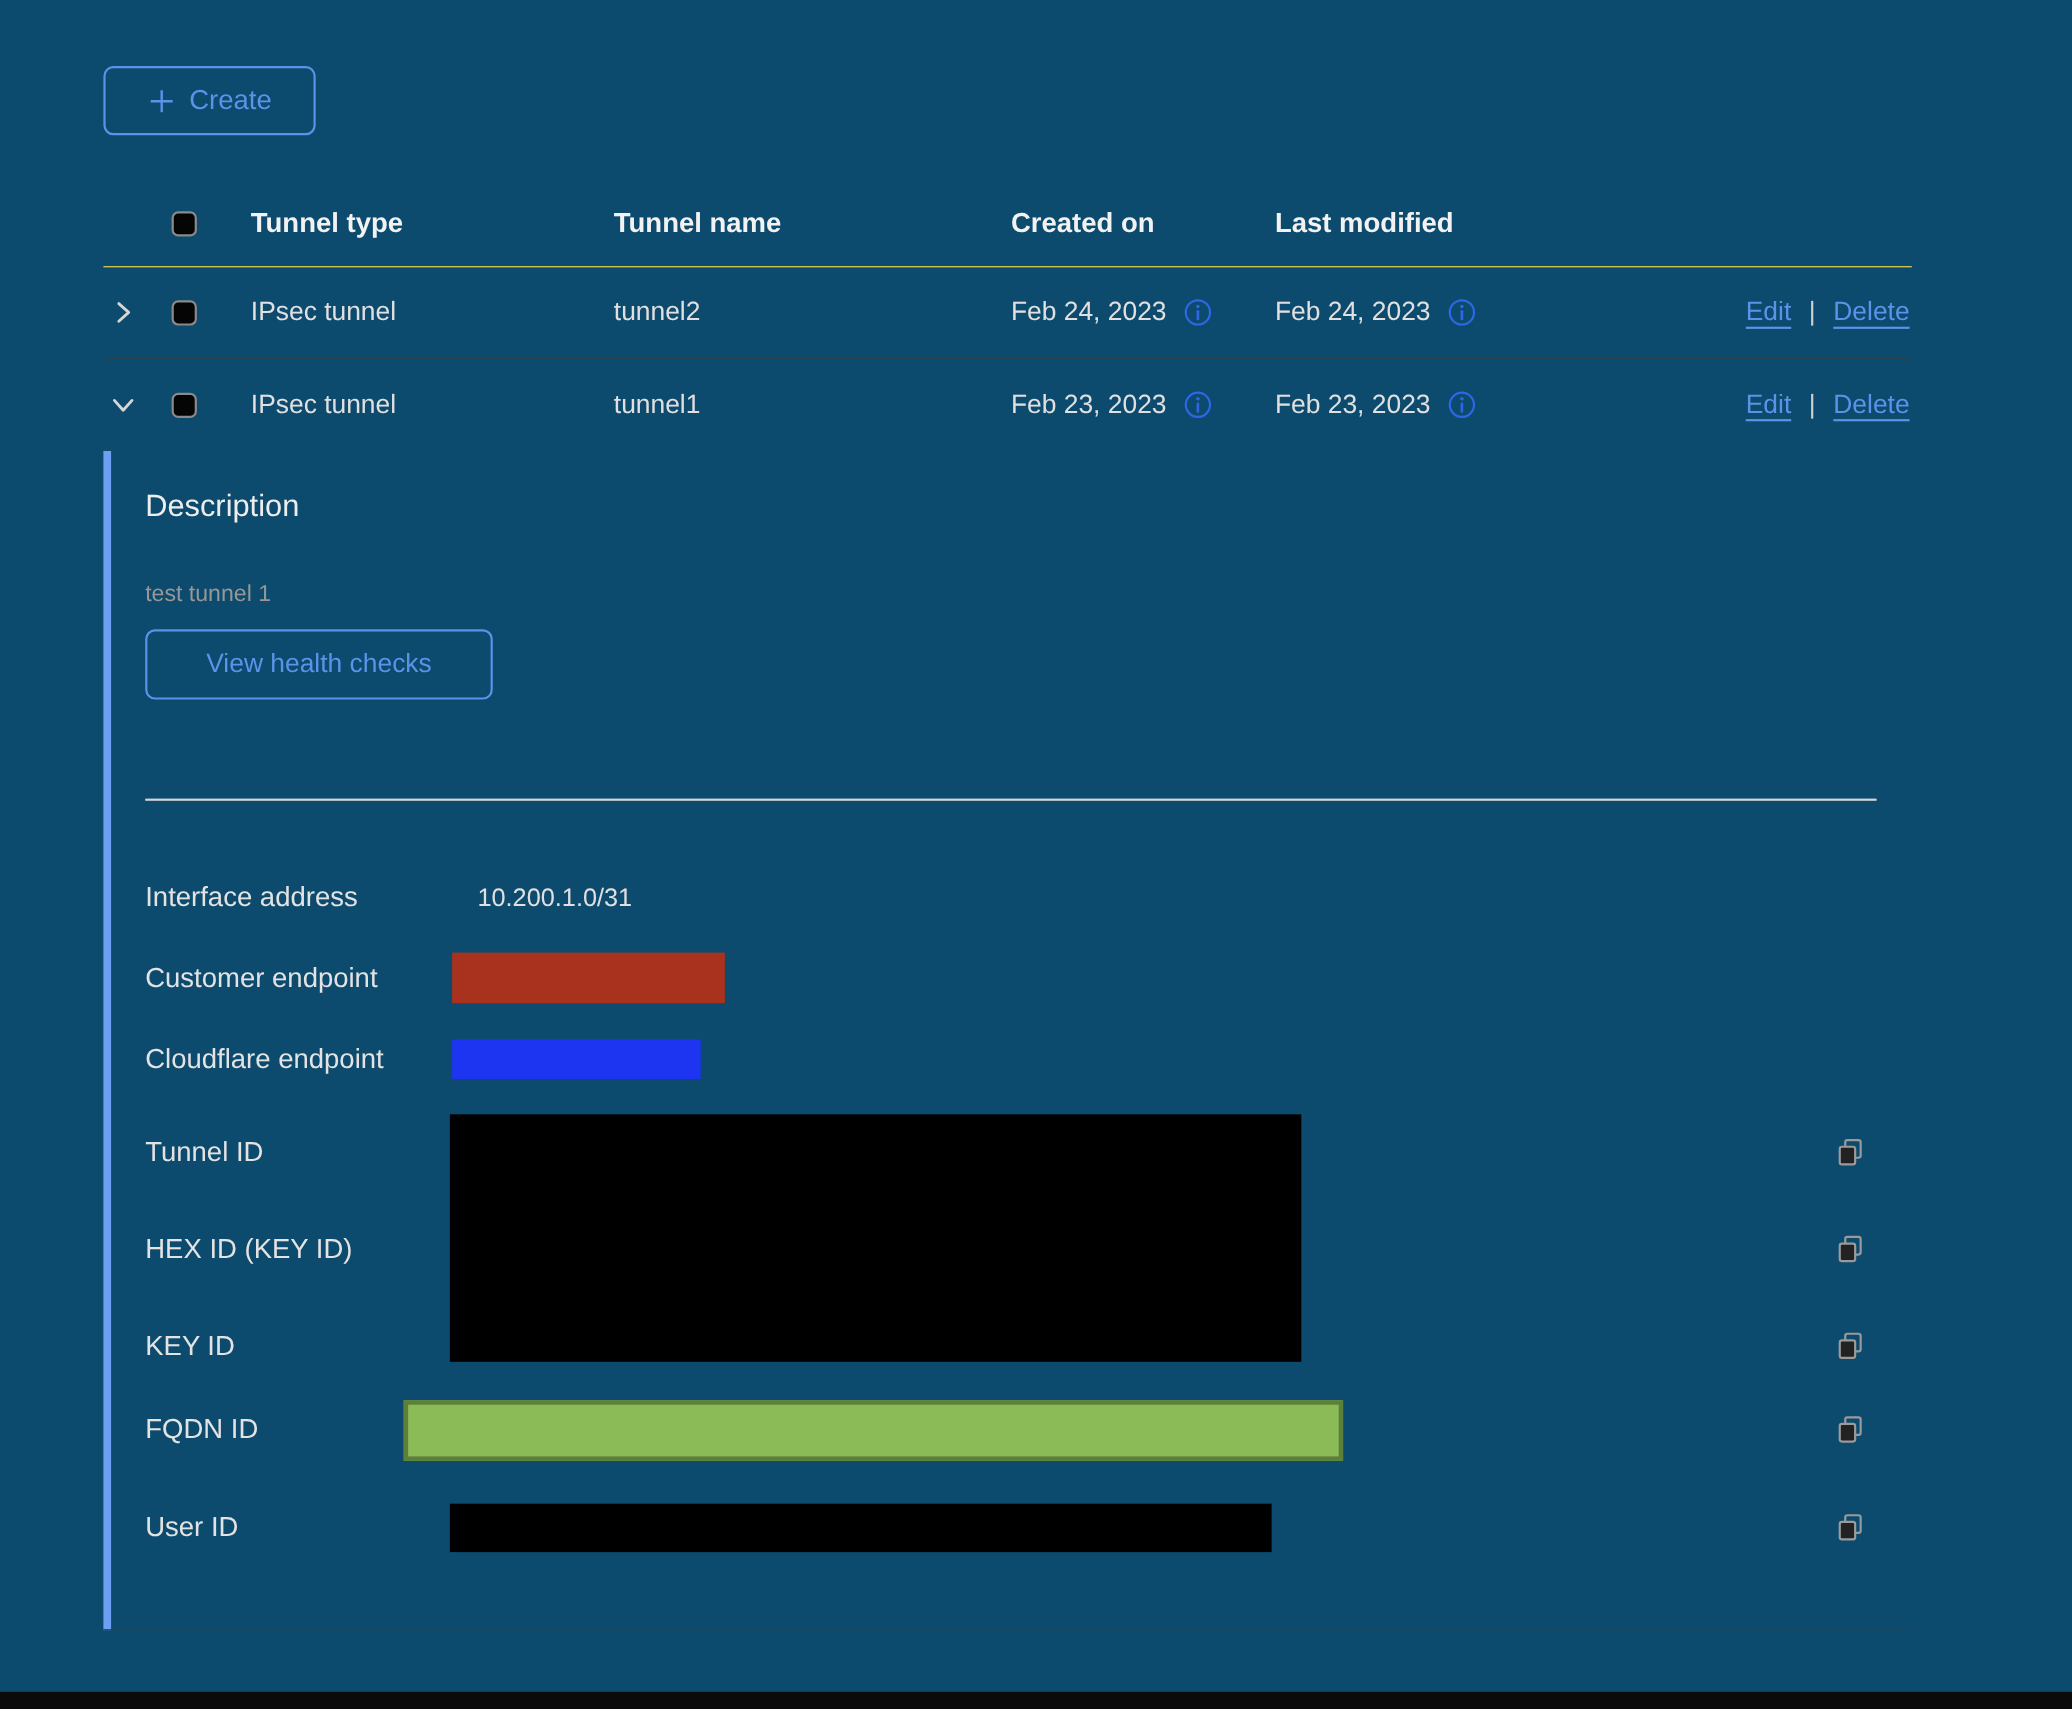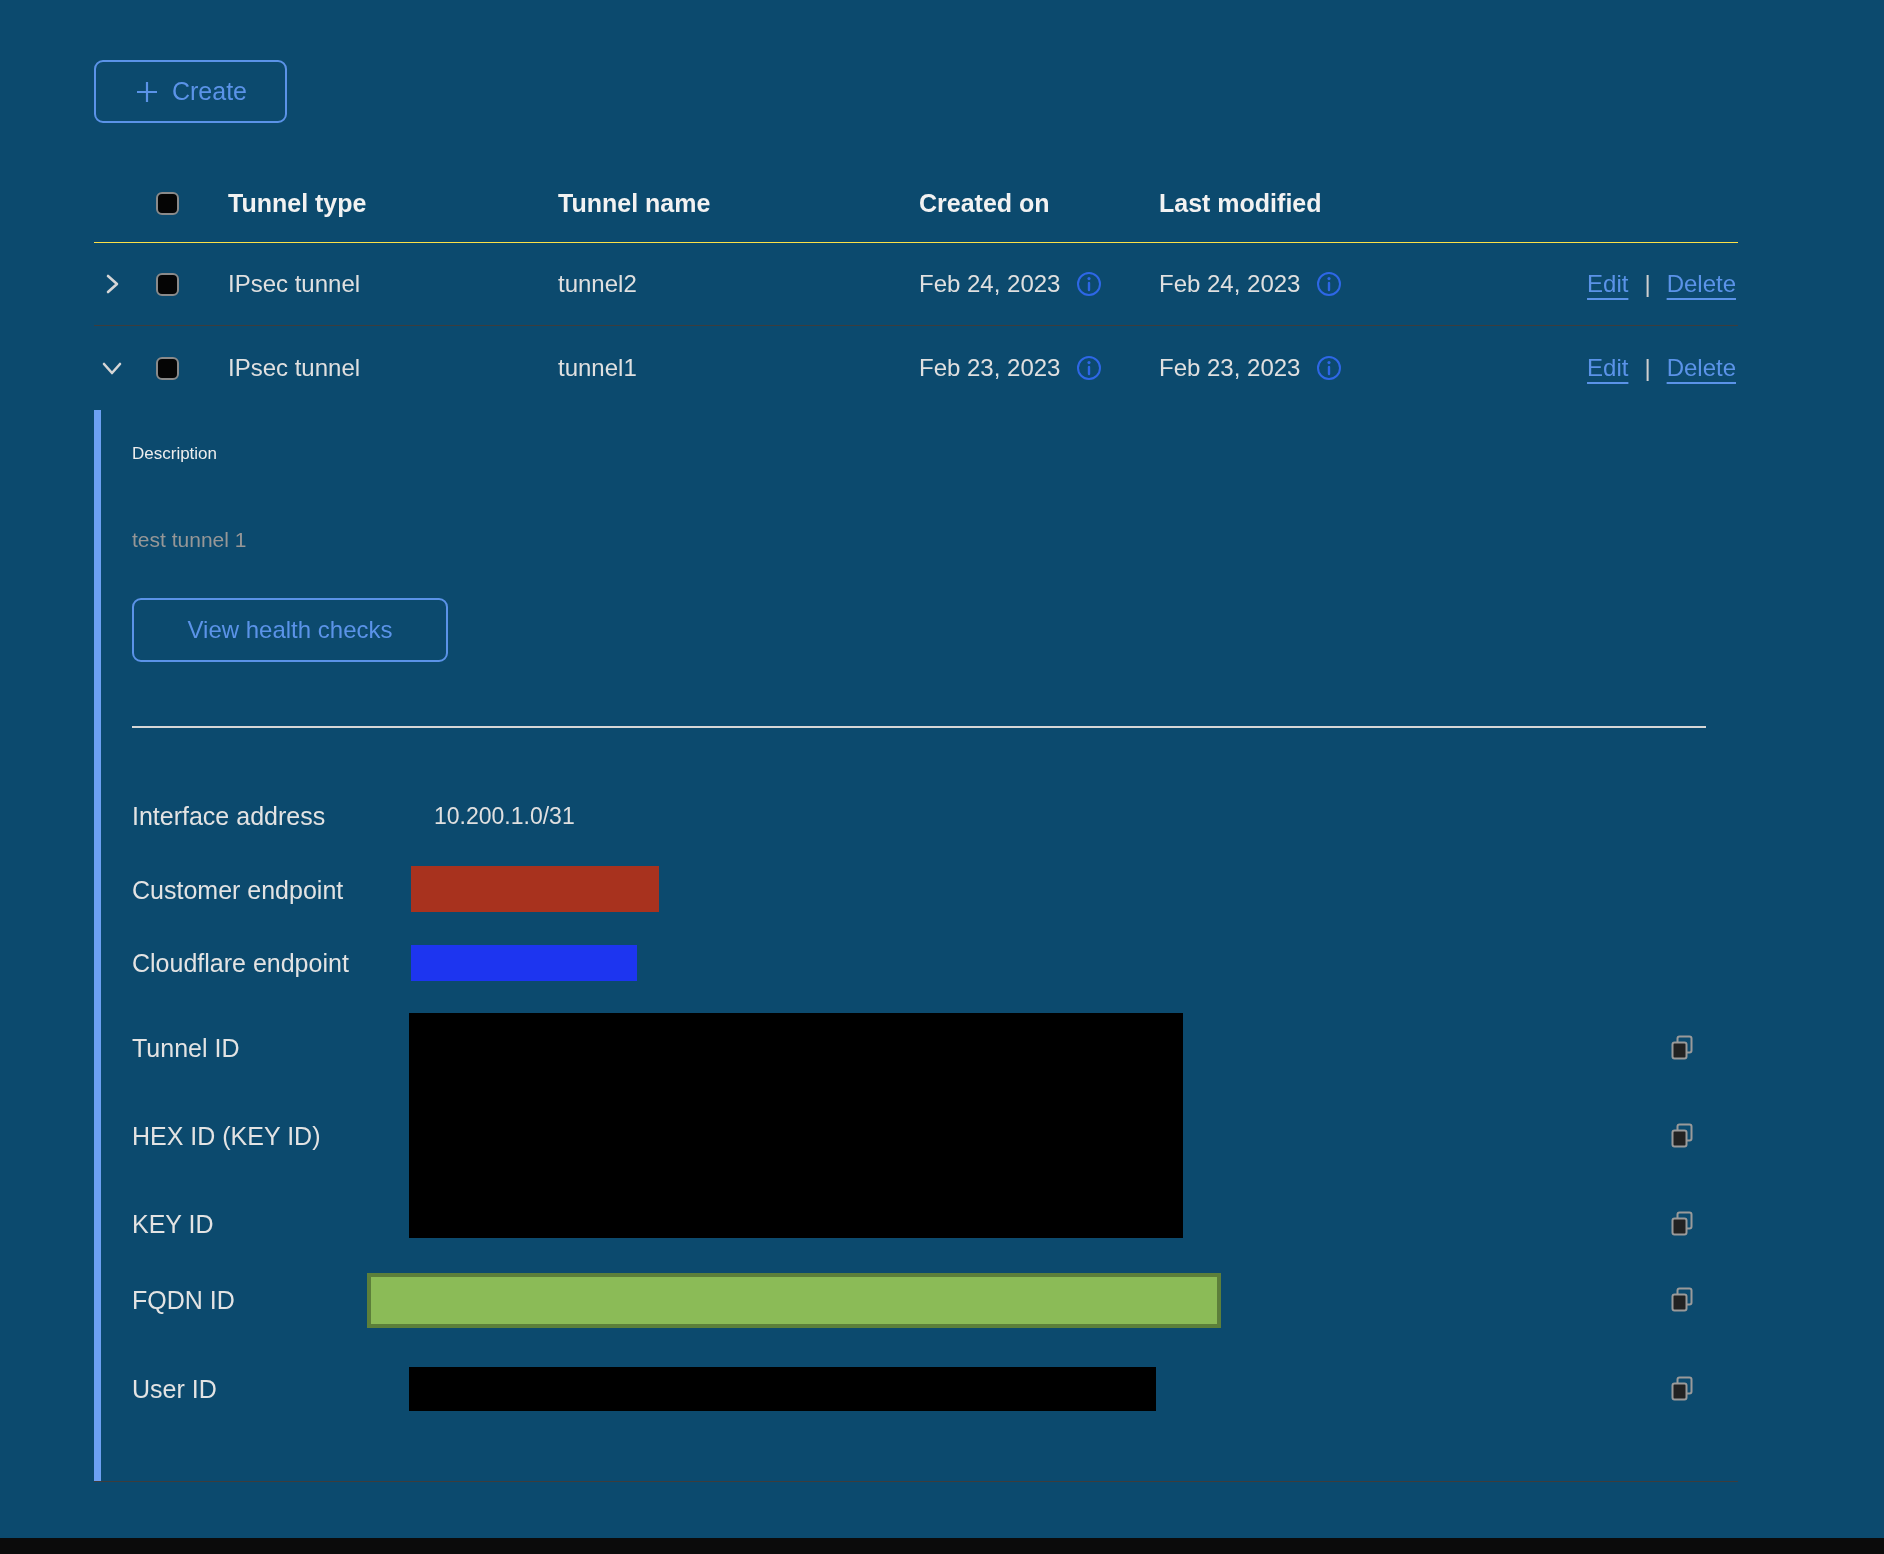--- a/index.html
+++ b/index.html
@@ -58,25 +58,25 @@
     text-underline-offset: 6px;
     text-decoration-thickness: 2px;
     cursor: pointer;
   }
   .pipe { color: #cfcfcf; font-size: 24px; }
 
   
   .panel-bar { left: 94px; top: 410px; width: 7px; height: 1072px; background: #6da0f2; }
   .panel-bottom { left: 94px; top: 1481px; width: 1644px; height: 1px; background: #3d3d3d; }
 
-  .desc-label { left: 132px; top: 444px; font-size: 17px; color: #ededed; font-weight: 500; }
+  .desc-label { left: 132px; top: 444px; font-size: 28px; color: #ededed; font-weight: 500; }
   .desc-value { left: 132px; top: 528px; font-size: 21px; color: #979797; }
 
   .health-btn {
-    left: 132px; top: 598px;
+    left: 132px; top: 572px;
     width: 316px; height: 64px;
     border: 2px solid #5b93e8;
     border-radius: 9px;
     background: transparent;
     color: #5b93e8;
     font-size: 24px;
     display: flex; align-items: center; justify-content: center;
     cursor: pointer;
   }
 

